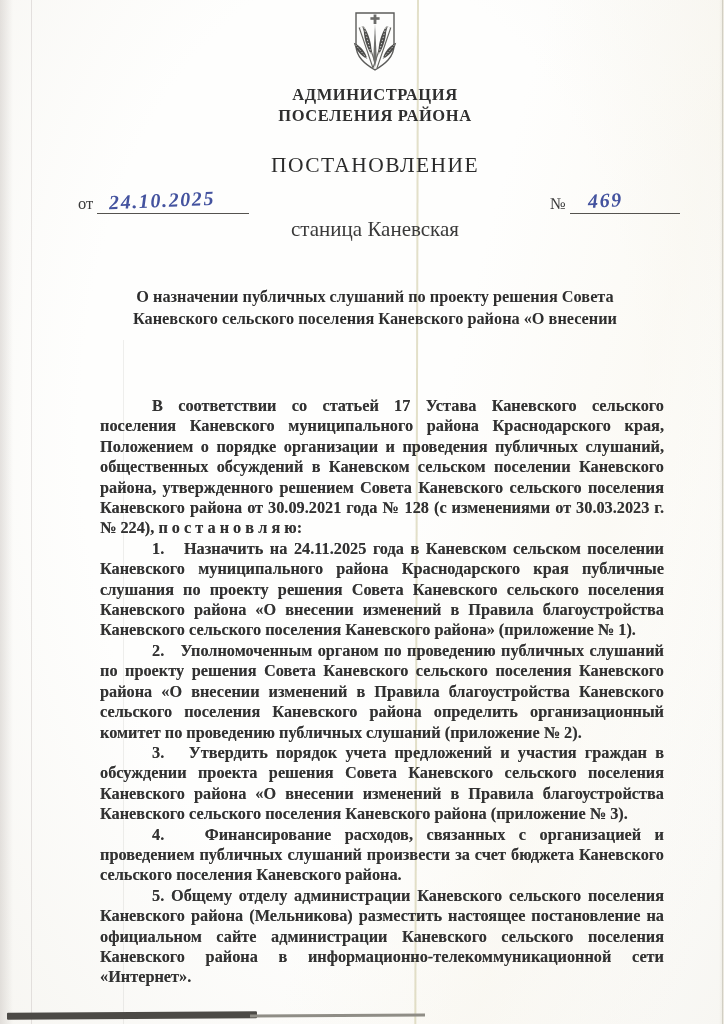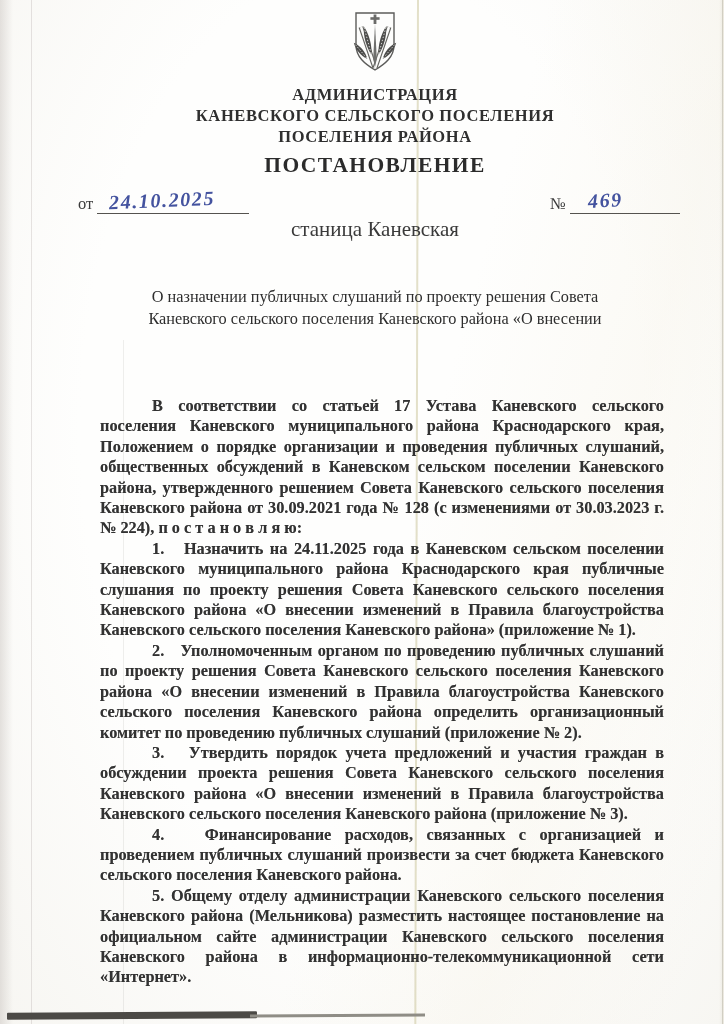--- a/index.html
+++ b/index.html
@@ -26,23 +26,23 @@
   .crease-b { left: 123px; top: 340px; width: 1px; background: rgba(130,128,124,.13); }
   .crease-main { left: 417px; width: 2px; background: rgba(204,198,158,.55); transform: rotate(.15deg); transform-origin: top; }
   .edge-right { position: absolute; top: 0; bottom: 0; right: 1px; width: 1px; background: rgba(190,186,172,.6); }
   .bottom-bar { position: absolute; left: 7px; bottom: 5px; width: 250px; height: 7px; background: #4c4a46; transform: rotate(-.35deg); border-radius: 1px; }
   .bottom-bar-thin { position: absolute; left: 250px; bottom: 7px; width: 175px; height: 3px; background: #8f8d86; transform: rotate(-.3deg); }
   
   .emblem { position: absolute; left: 351px; top: 11px; width: 48px; height: 62px; }
   
   .center-col { position: absolute; left: 25px; width: 700px; text-align: center; }
   .org { top: 84px; font-weight: bold; font-size: 16.5px; line-height: 21px; letter-spacing: .6px; color: #2f2f2f; }
-  .doctype { top: 153px; font-weight: bold; font-size: 21.5px; letter-spacing: 1.4px; color: #2b2b2b; }
+  .doctype { top: 153px; font-weight: normal; font-size: 21.5px; letter-spacing: 1.4px; color: #2b2b2b; }
   .place { top: 217px; font-size: 21px; color: #3a3a3a; }
-  .title { top: 286px; font-weight: normal; font-size: 16.3px; line-height: 22px; color: #2d2d2d; }
+  .title { top: 286px; font-weight: bold; font-size: 16.3px; line-height: 22px; color: #2d2d2d; }
   
   .meta-group { position: absolute; top: 193px; font-size: 16.5px; color: #3a3a3a; }
   .date-group { left: 78px; }
   .num-group  { left: 550px; }
   .uline { display: inline-block; position: relative; height: 20px; vertical-align: bottom; border-bottom: 1.4px solid #55534f; margin-left: 4px; }
   .uline-date { width: 152px; }
   .uline-num  { width: 110px; }
   .hand {
     position: absolute; bottom: 1px; white-space: nowrap;
     font-style: italic; font-weight: bold;
@@ -100,21 +100,20 @@
         <g transform="translate(24,57) rotate(40)">
           <path d="M0 -12 C3 -18 3.2 -26 0 -33 C-3.2 -26 -3 -18 0 -12 Z"></path>
           <line x1="0" y1="-13" x2="0" y2="-32" stroke="#fff" stroke-width=".7" stroke-dasharray="1.4 1.8"></line>
         </g>
       </g>
     </svg>
   </div>
 
   <div class="center-col org">
     <div>АДМИНИСТРАЦИЯ</div>
-    <div>КАНЕВСКОГО СЕЛЬСКОГО ПОСЕЛЕНИЯ</div>
     <div>ПОСЕЛЕНИЯ РАЙОНА</div>
   </div>
 
   <div class="center-col doctype">ПОСТАНОВЛЕНИЕ</div>
 
   <div class="meta-group date-group">
     <span>от</span><span class="uline uline-date"><span class="hand hand-date">24.10.2025</span></span>
   </div>
 
   <div class="meta-group num-group">

